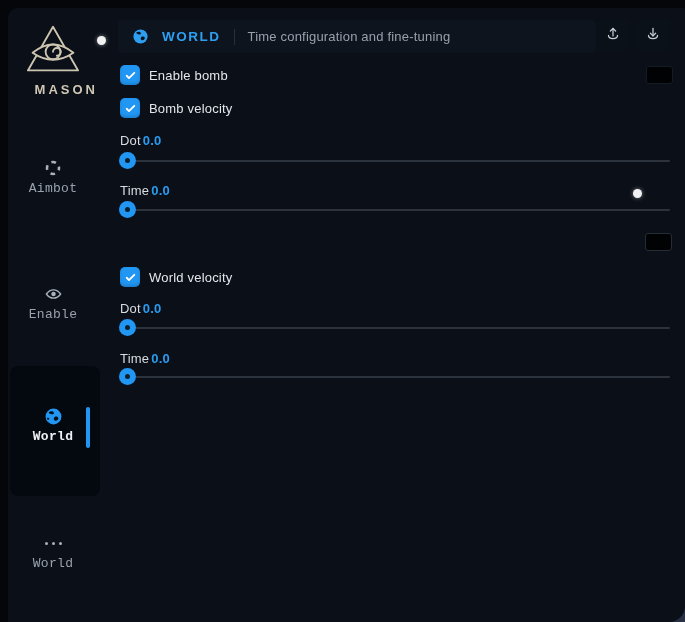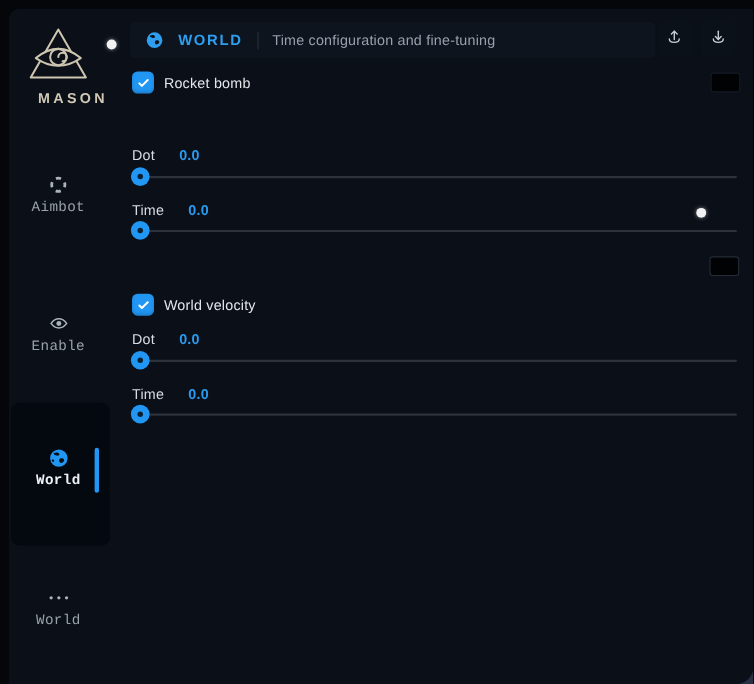--- a/index.html
+++ b/index.html
@@ -88,21 +88,21 @@
   .swatch{
     position:absolute;width:25px;height:16px;border-radius:3px;background:#010203;
     cursor:pointer;
   }
   .swatch.bomb{left:638px;top:58px;border:1px solid #141b24;}
   .swatch.rocket{left:637px;top:225px;border:1px solid #252c36;}
 
   .slider-label{
     position:absolute;left:112px;font-size:13px;color:#d9dde2;letter-spacing:.2px;
   }
-  .slider-label .val{color:#2b9bf0;margin-left:22px;font-weight:bold;}
+  .slider-label .val{color:#2b9bf0;margin-left:2px;font-weight:bold;}
   .slider{position:absolute;left:111px;width:551px;height:17px;cursor:pointer;}
   .slider .track{
     position:absolute;left:1px;right:0;top:7.5px;height:2px;background:#2c333d;border-radius:1px;
   }
   .slider .handle{
     position:absolute;left:0;top:0;width:17px;height:17px;border-radius:50%;
     background:#2196f3;
   }
   .slider .handle::after{
     content:"";position:absolute;left:6px;top:6px;width:5px;height:5px;border-radius:50%;
@@ -208,24 +208,32 @@
         </svg>
       </span>
     </button>
 
     <div class="check-row" style="top:57px">
       <span class="checkbox">
         <svg width="13" height="13" viewBox="0 0 24 24" fill="none" stroke="#fff" stroke-width="3.4" stroke-linecap="round" stroke-linejoin="round">
             <path d="M5 12.5l4.2 4.2L19 7"></path>
           </svg>
       </span>
-      <span class="check-label">Rocket bomb</span>
+      <span class="check-label">Enable bomb</span>
     </div>
     <div class="swatch bomb"></div>
 
+    <div class="check-row" style="top:90px">
+      <span class="checkbox">
+        <svg width="13" height="13" viewBox="0 0 24 24" fill="none" stroke="#fff" stroke-width="3.4" stroke-linecap="round" stroke-linejoin="round">
+            <path d="M5 12.5l4.2 4.2L19 7"></path>
+          </svg>
+      </span>
+      <span class="check-label">Bomb velocity</span>
+    </div>
 
     <div class="slider-label" style="top:125px">
       <span>Dot</span><span class="val">0.0</span>
     </div>
     <div class="slider" style="top:144px">
       <div class="track"></div>
       <div class="handle"></div>
     </div>
 
     <div class="slider-label" style="top:175px">

